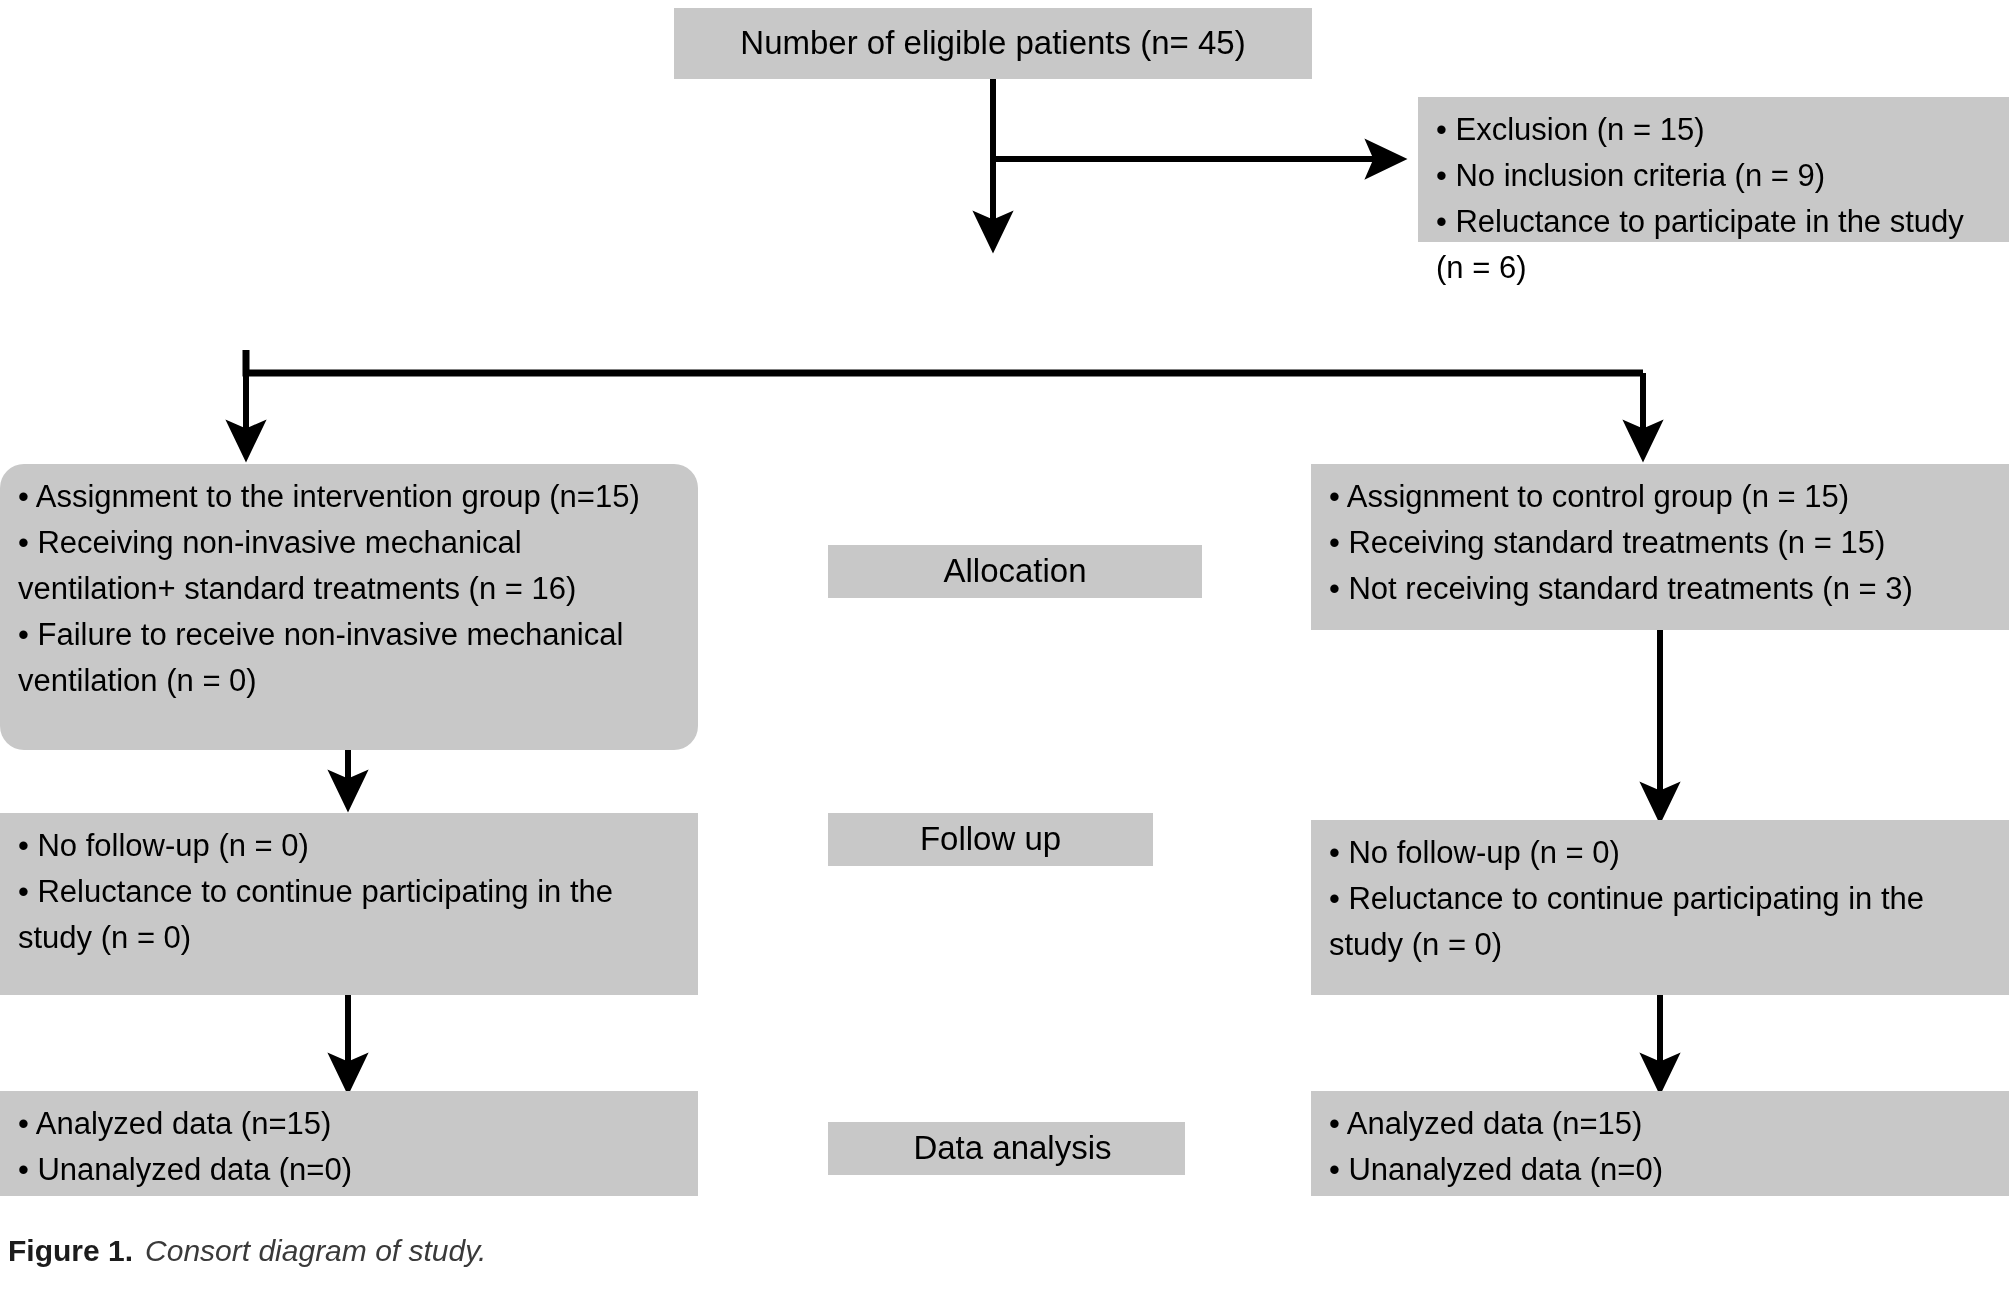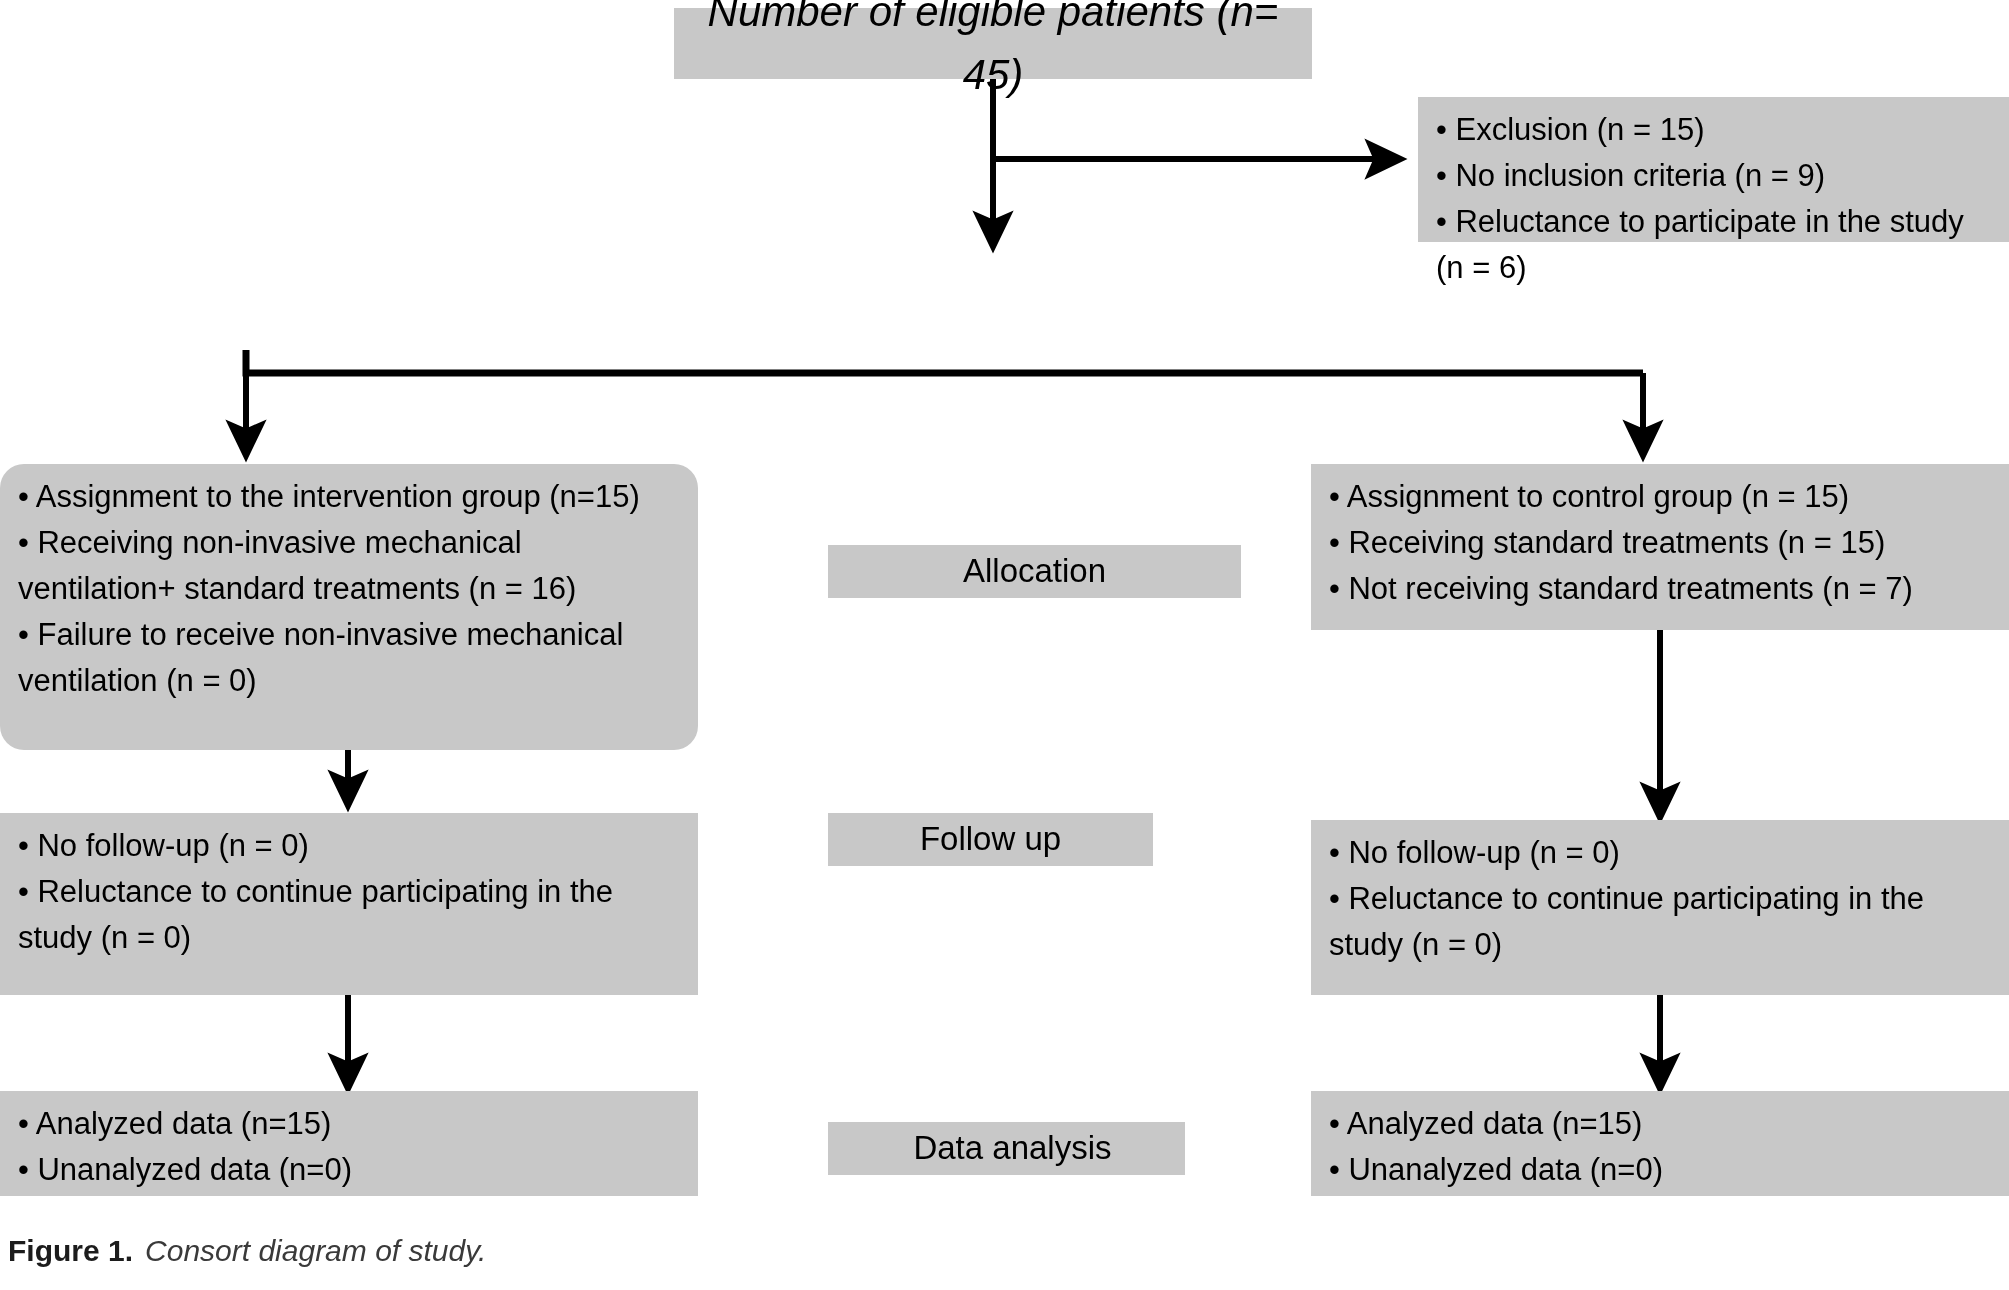--- a/index.html
+++ b/index.html
@@ -44,21 +44,21 @@
     padding: 10px 14px 10px 18px;
   }
   .bullet-line {
     display: block;
     white-space: nowrap;
     margin: 0;
   }
   .bullet-line.wrap {
     white-space: normal;
   }
-  #title-box { font-size: 42px; font-style: italic; }
+  #title-box { font-size: 33px; }
   #random-box { font-size: 33px; }
   .stage-label { font-size: 33px; }
   #caption {
     position: absolute;
     left: 8px;
     top: 1234px;
     font-size: 30px;
     color: #3a3a3a;
     white-space: nowrap;
   }
@@ -101,21 +101,21 @@
     <span>Number of eligible patients (n= 45)</span>
   </div>
 
   <div class="node bullets" style="left:1418px; top:97px; width:591px; height:145px;">
     <span class="bullet-line">• Exclusion (n = 15)</span>
     <span class="bullet-line">• No inclusion criteria (n = 9)</span>
     <span class="bullet-line wrap">• Reluctance to participate in the study (n = 6)</span>
   </div>
 
 
-  <div class="node center-text stage-label" style="left:828px; top:545px; width:413px; height:53px;">
+  <div class="node center-text stage-label" style="left:828px; top:545px; width:374px; height:53px;">
     <span>Allocation</span>
   </div>
 
   <div class="node center-text stage-label" style="left:828px; top:813px; width:325px; height:53px;">
     <span>Follow up</span>
   </div>
 
   <div class="node center-text stage-label" style="left:828px; top:1122px; width:357px; height:53px;padding-left:12px;">
     <span>Data analysis</span>
   </div>
@@ -132,21 +132,21 @@
   </div>
 
   <div class="node bullets" style="left:0px; top:1091px; width:698px; height:105px;">
     <span class="bullet-line">• Analyzed data (n=15)</span>
     <span class="bullet-line">• Unanalyzed data (n=0)</span>
   </div>
 
   <div class="node bullets" style="left:1311px; top:464px; width:698px; height:166px;">
     <span class="bullet-line">• Assignment to control group (n = 15)</span>
     <span class="bullet-line">• Receiving standard treatments (n = 15)</span>
-    <span class="bullet-line">• Not receiving standard treatments (n = 7)</span>
+    <span class="bullet-line">• Not receiving standard treatments (n = 3)</span>
   </div>
 
   <div class="node bullets" style="left:1311px; top:820px; width:698px; height:175px;">
     <span class="bullet-line">• No follow-up (n = 0)</span>
     <span class="bullet-line wrap">• Reluctance to continue participating in the study (n = 0)</span>
   </div>
 
   <div class="node bullets" style="left:1311px; top:1091px; width:698px; height:105px;">
     <span class="bullet-line">• Analyzed data (n=15)</span>
     <span class="bullet-line">• Unanalyzed data (n=0)</span>

